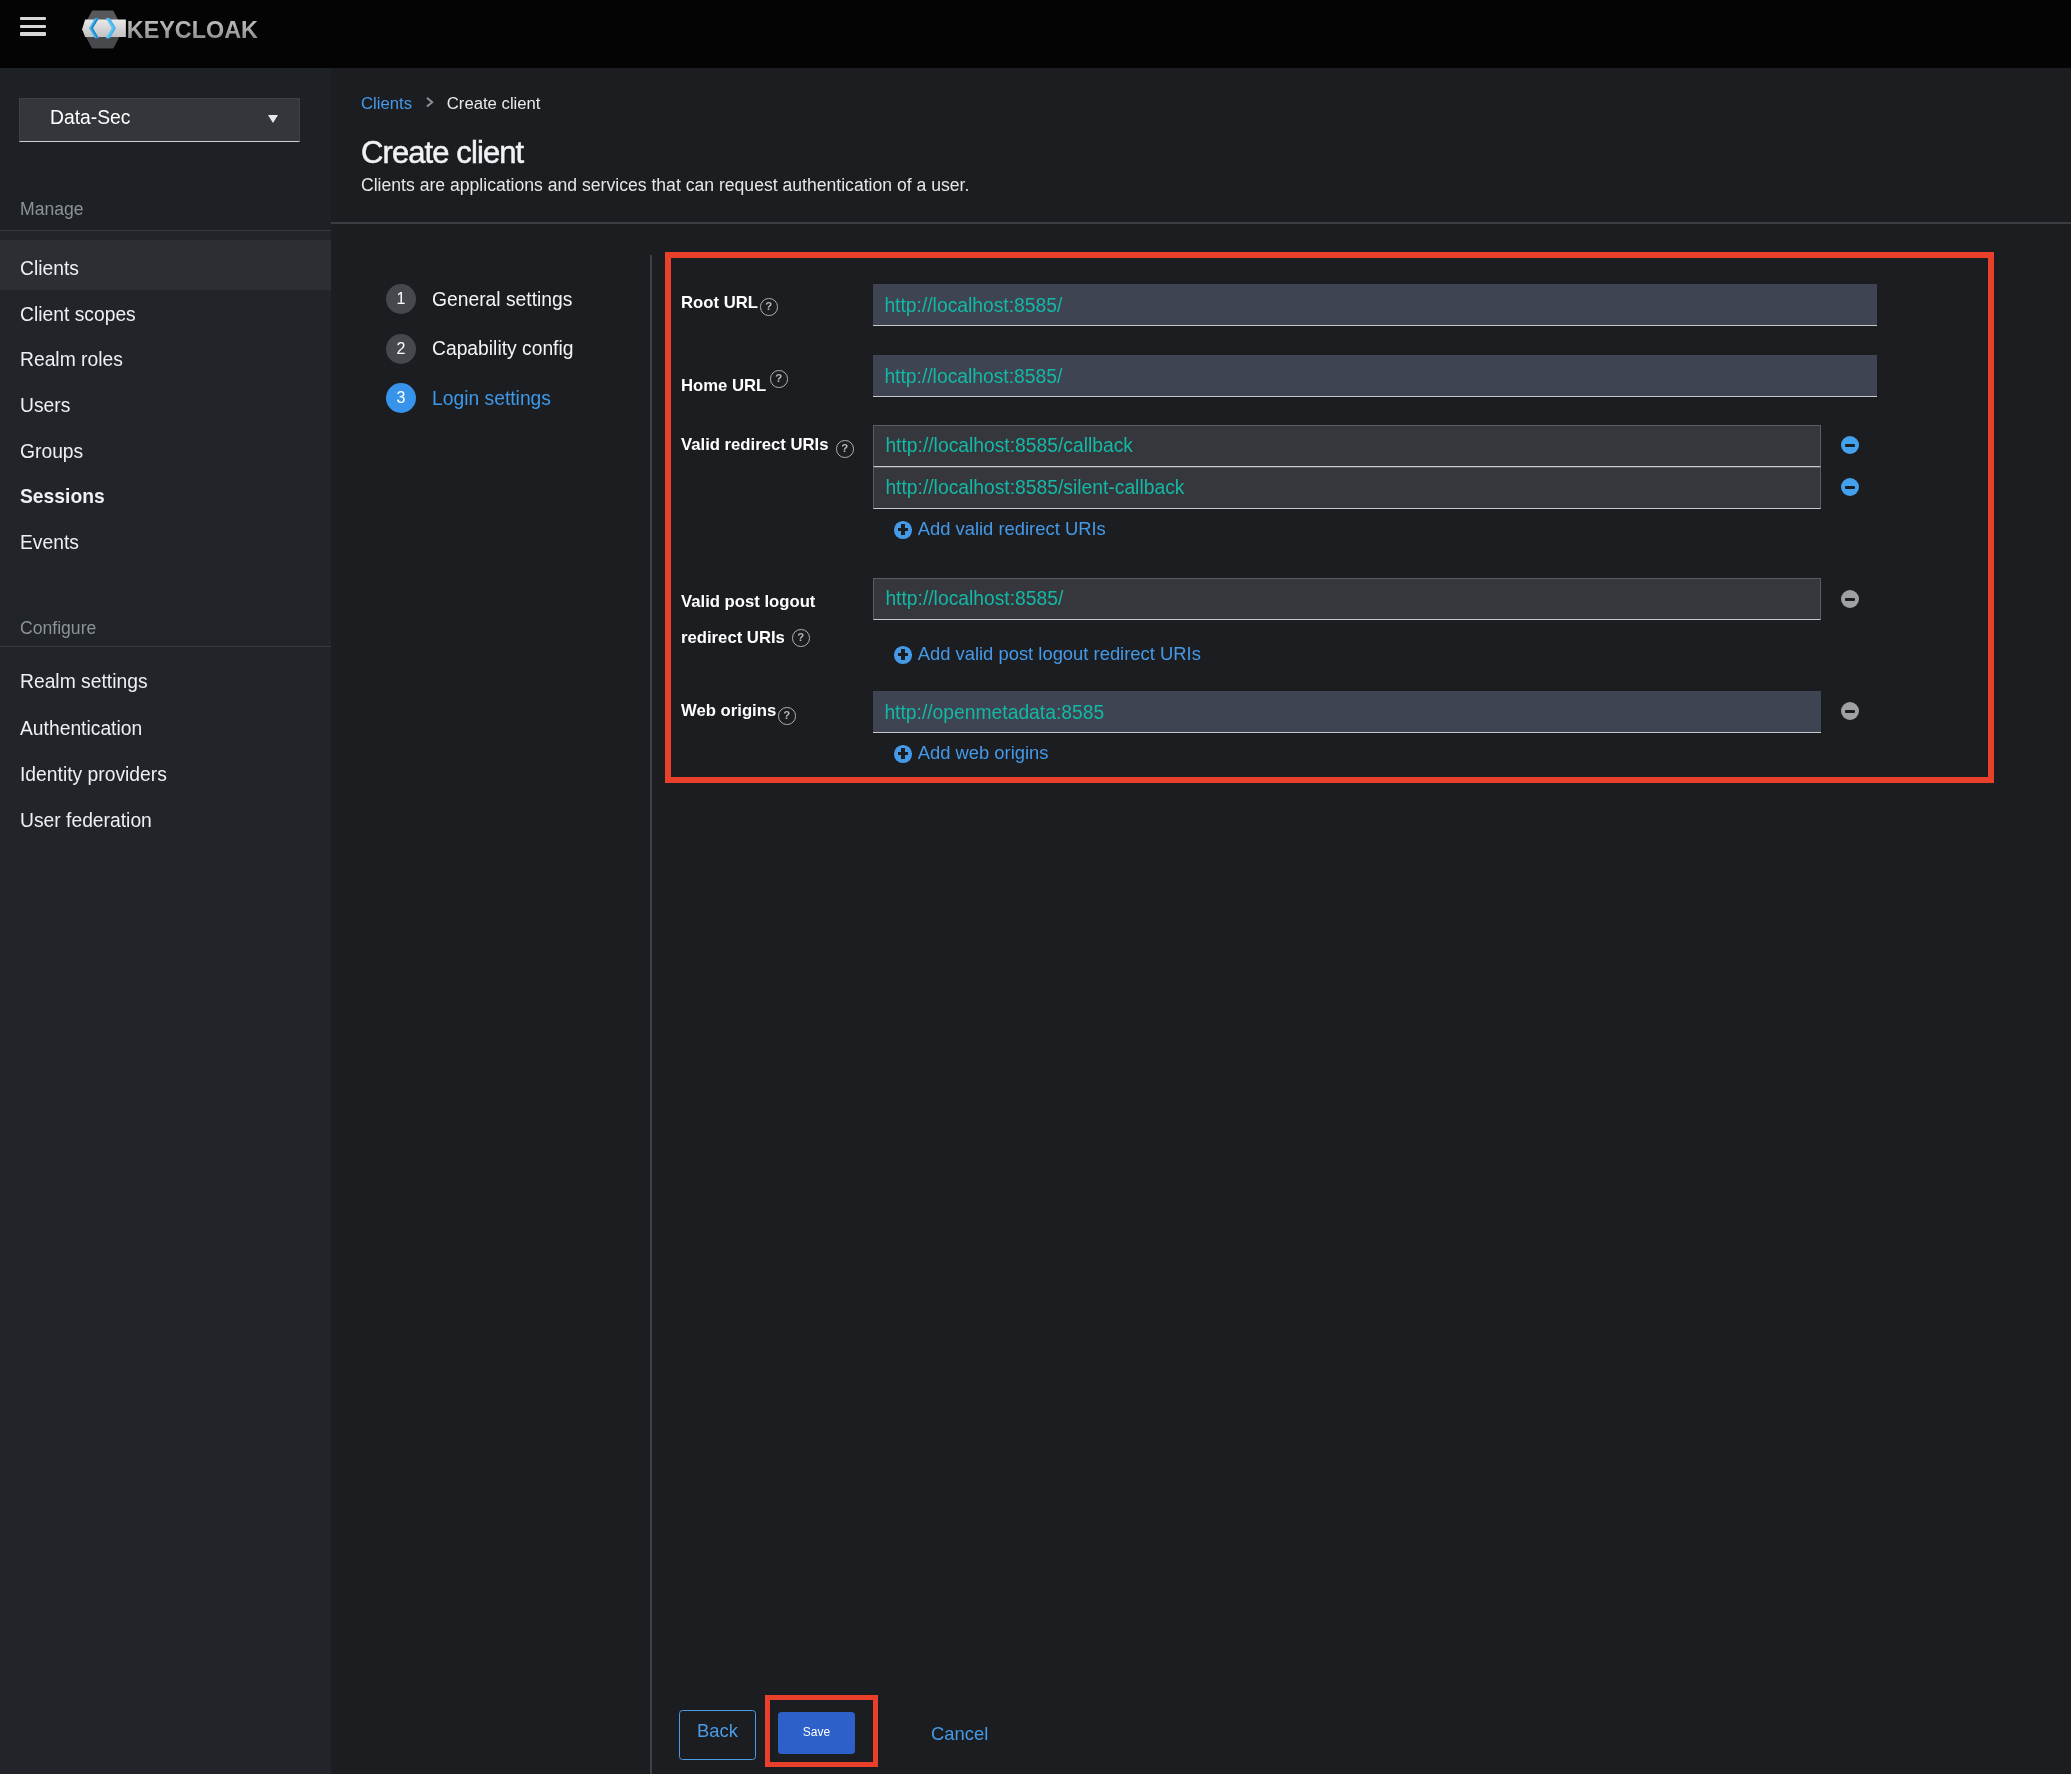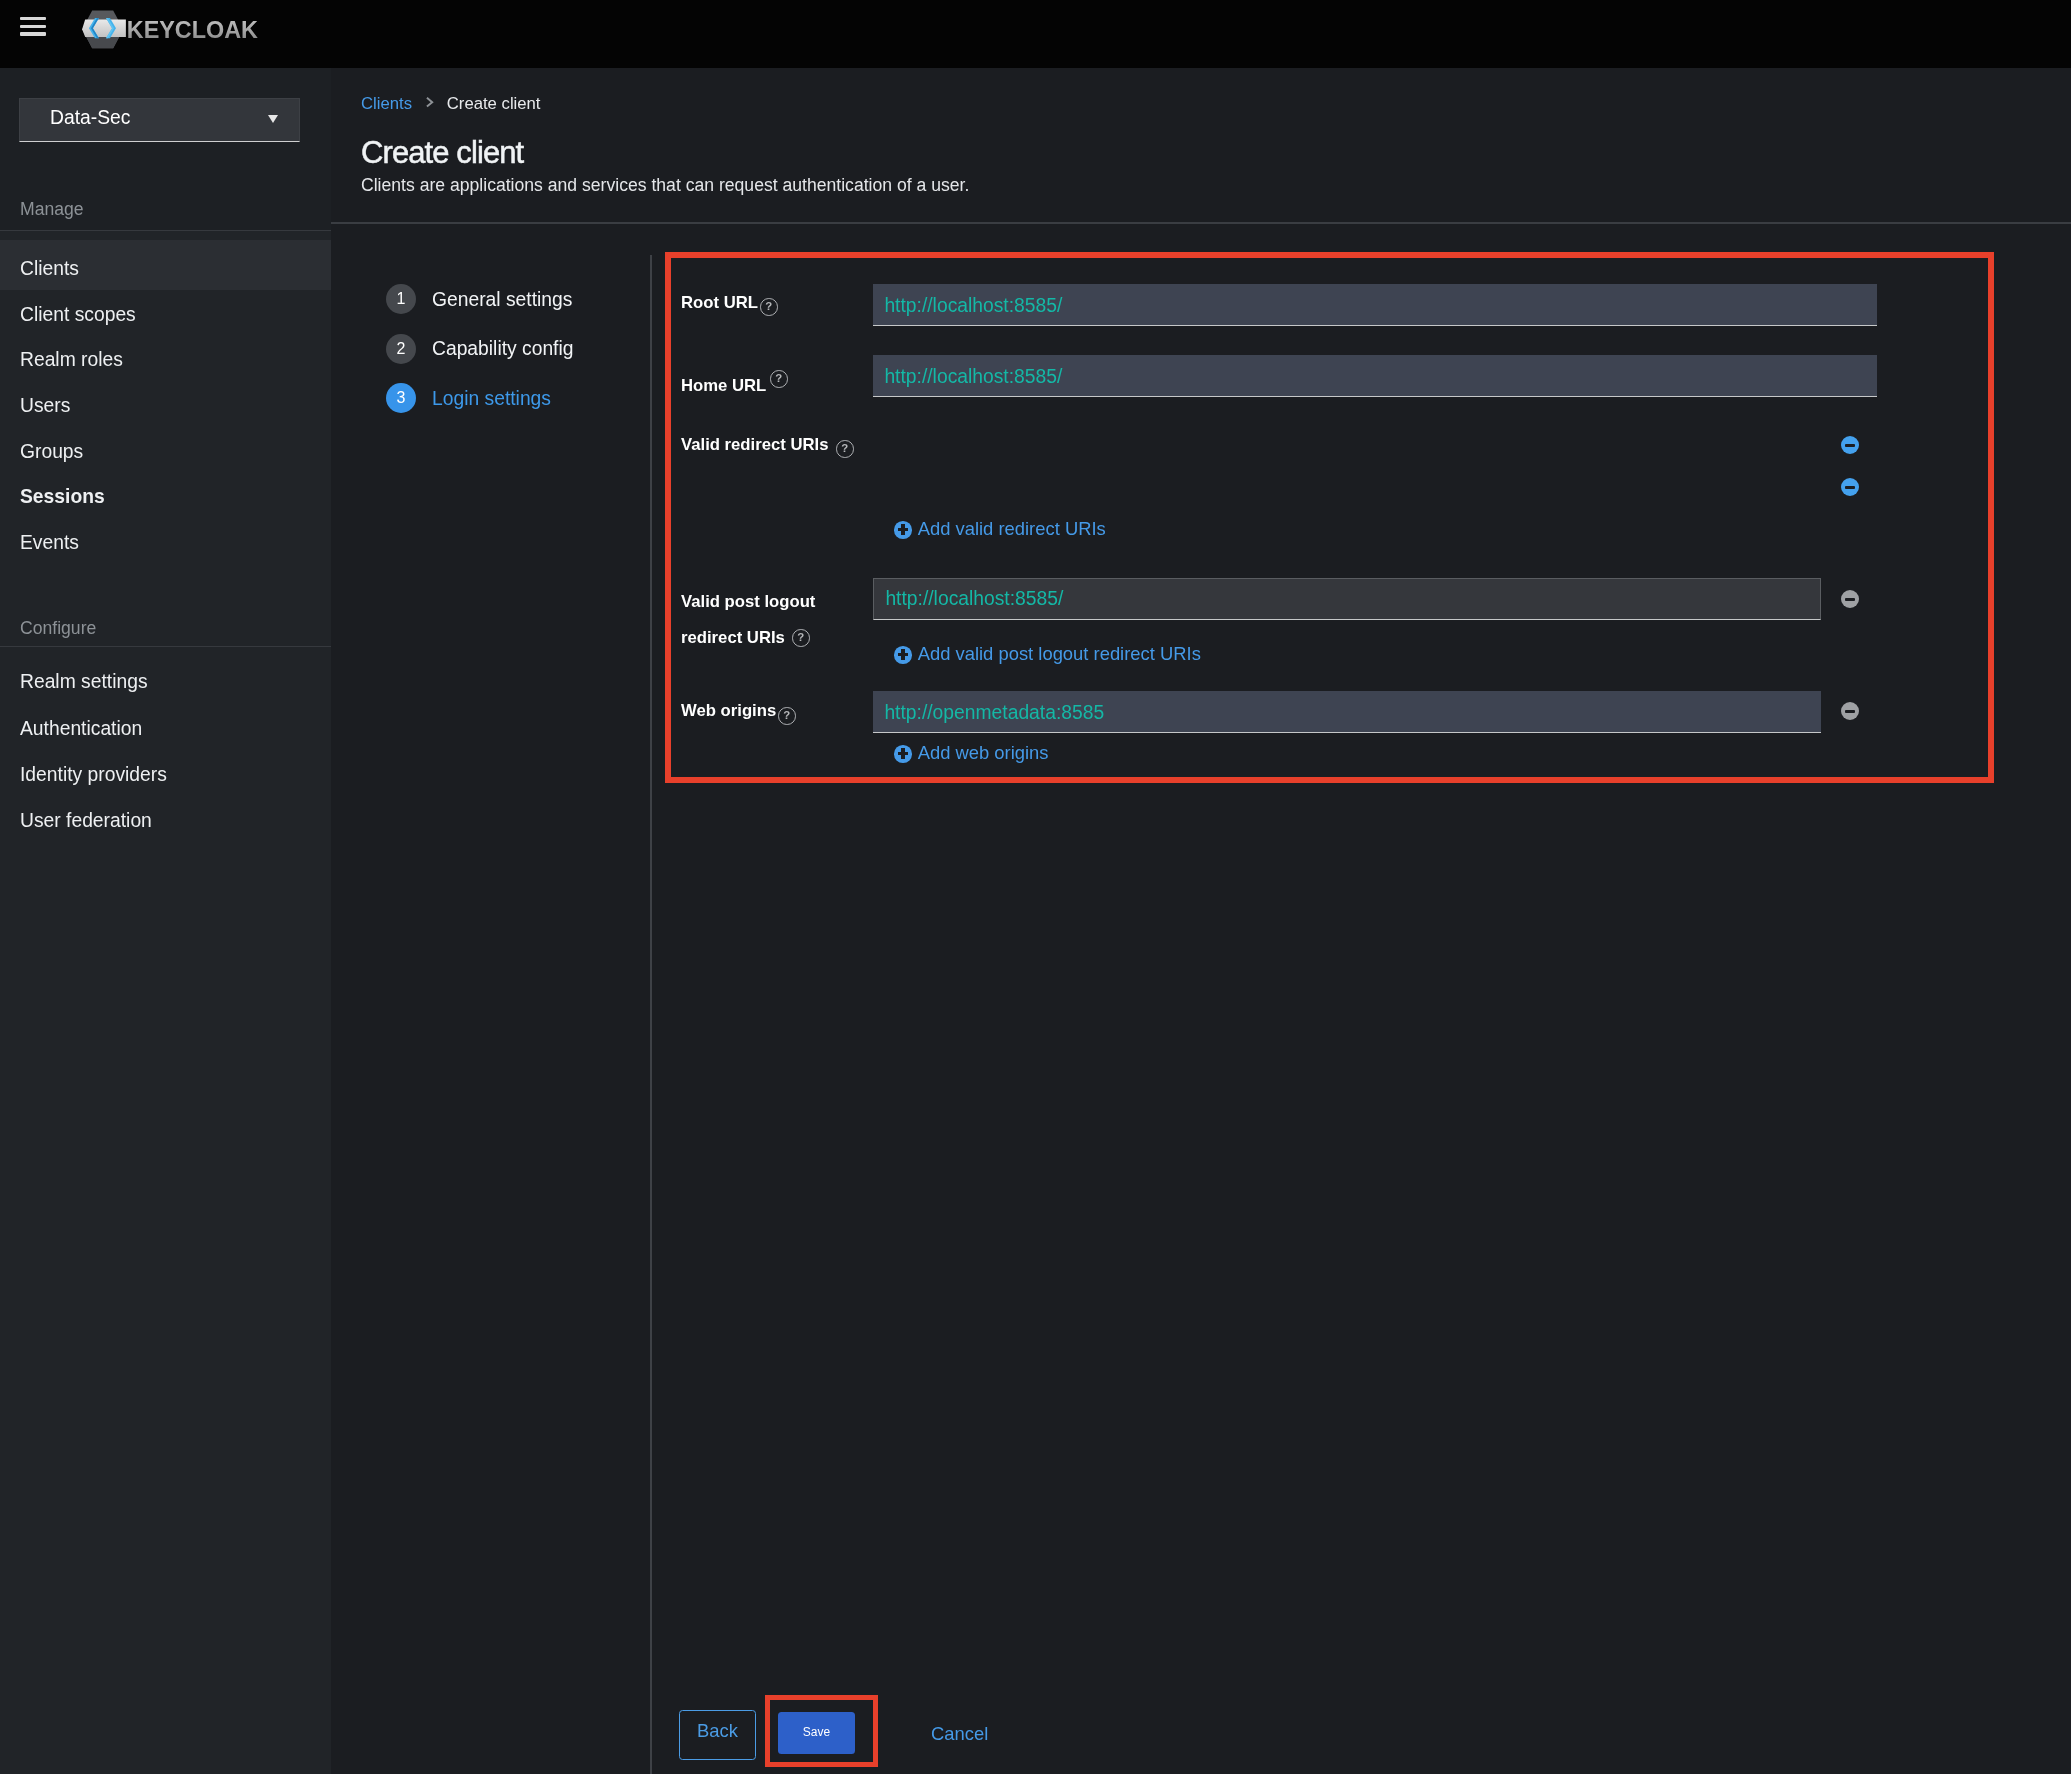--- a/index.html
+++ b/index.html
@@ -134,21 +134,23 @@
   <div class="flabel" style="top:293px;">Root URL</div>
   <div class="helpc" style="left:760px; top:298px;">?</div>
   <div class="inp auto" style="top:284px;">http://localhost:8585/</div>
 
   <div class="flabel" style="top:376px;">Home URL</div>
   <div class="helpc" style="left:770px; top:370px;">?</div>
   <div class="inp auto" style="top:355px;">http://localhost:8585/</div>
 
   <div class="flabel" style="top:435px;">Valid redirect URIs</div>
   <div class="helpc" style="left:836px; top:440px;">?</div>
+  <div class="inp plain" style="top:425px;">http://localhost:8585/callback</div>
   <div class="minus blue" style="top:436px;"></div>
+  <div class="inp plain" style="top:467px;">http://localhost:8585/silent-callback</div>
   <div class="minus blue" style="top:478px;"></div>
   <div class="addlink" style="top:518px;"><span class="pc"></span>Add valid redirect URIs</div>
 
   <div class="flabel" style="top:592px;">Valid post logout</div>
   <div class="flabel" style="top:628px;">redirect URIs</div>
   <div class="helpc" style="left:792px; top:629px;">?</div>
   <div class="inp plain" style="top:578px;">http://localhost:8585/</div>
   <div class="minus gray" style="top:590px;"></div>
   <div class="addlink" style="top:643px;"><span class="pc"></span>Add valid post logout redirect URIs</div>
 

